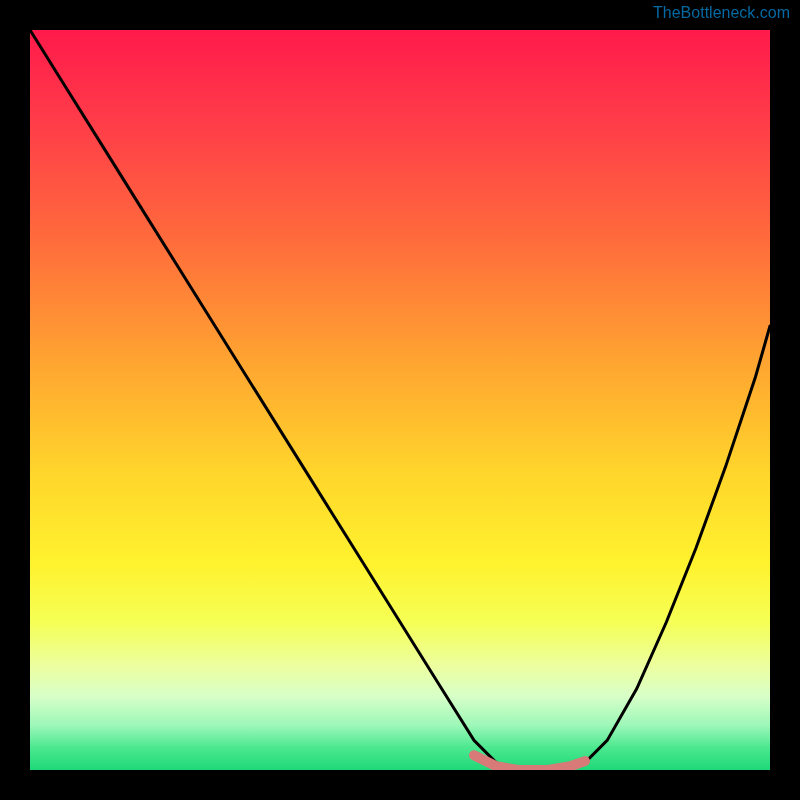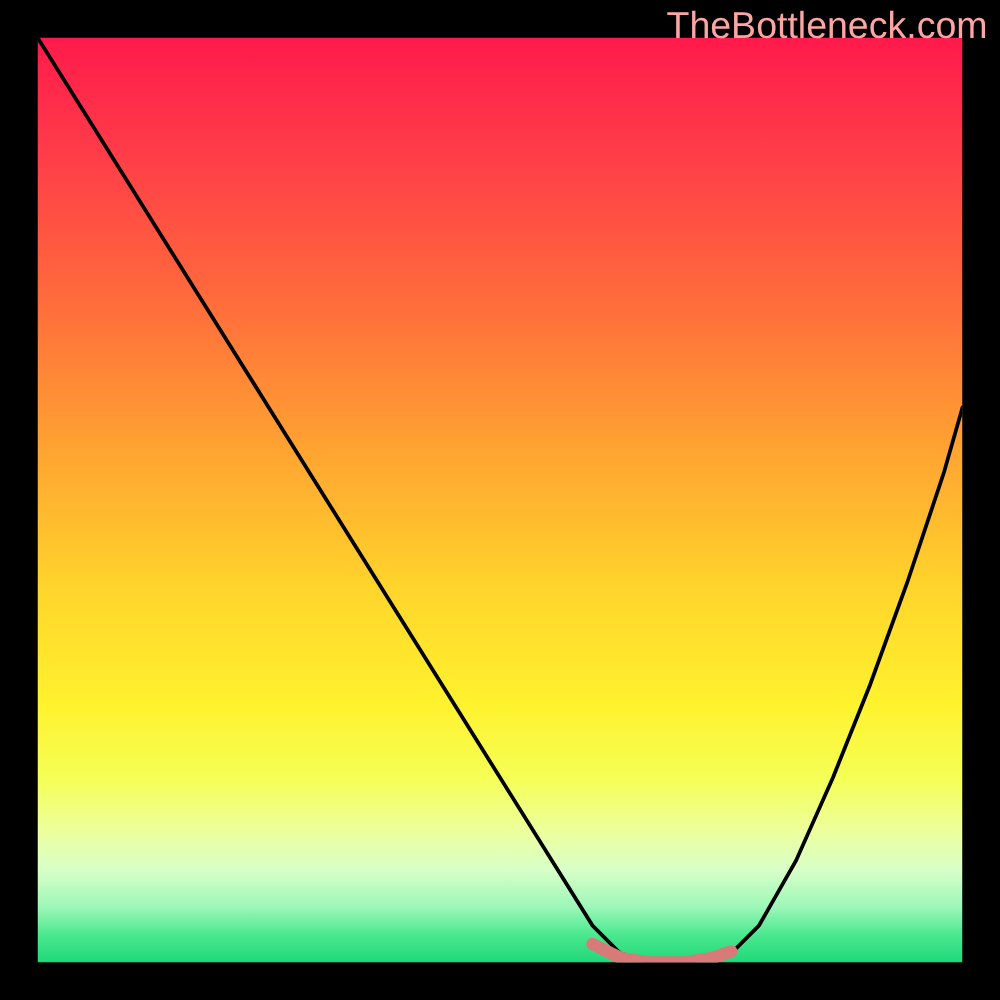--- a/index.html
+++ b/index.html
@@ -13,22 +13,22 @@
   }
   .frame {
     position: relative;
     width: 800px;
     height: 800px;
   }
   .watermark {
     position: absolute;
     top: 4px;
     right: 10px;
-    color: #fca5a5;
-    font-size: 30px;
+    color: #0369a1;
+    font-size: 16px;
     z-index: 10;
     user-select: none;
   }
   .plot-wrap {
     position: absolute;
     left: 30px;
     top: 30px;
     width: 740px;
     height: 740px;
   }

